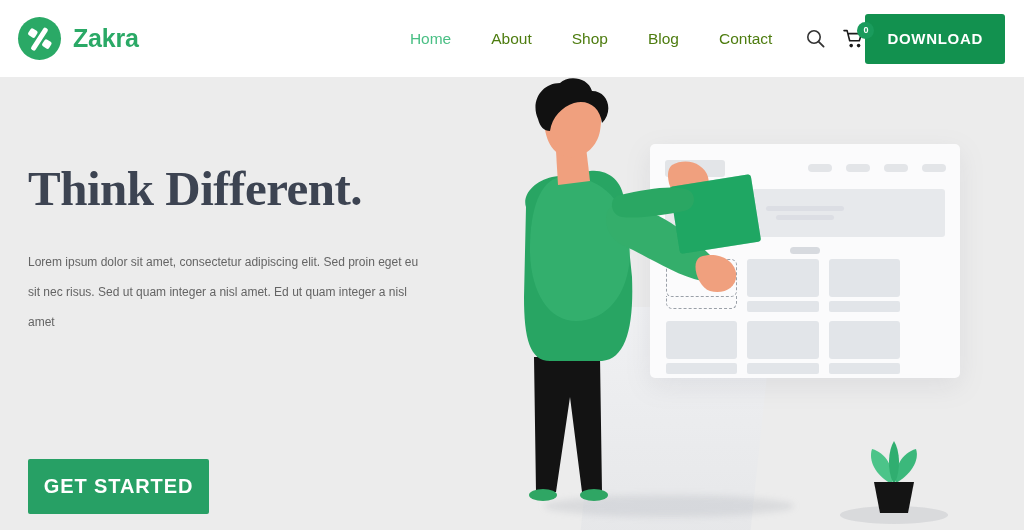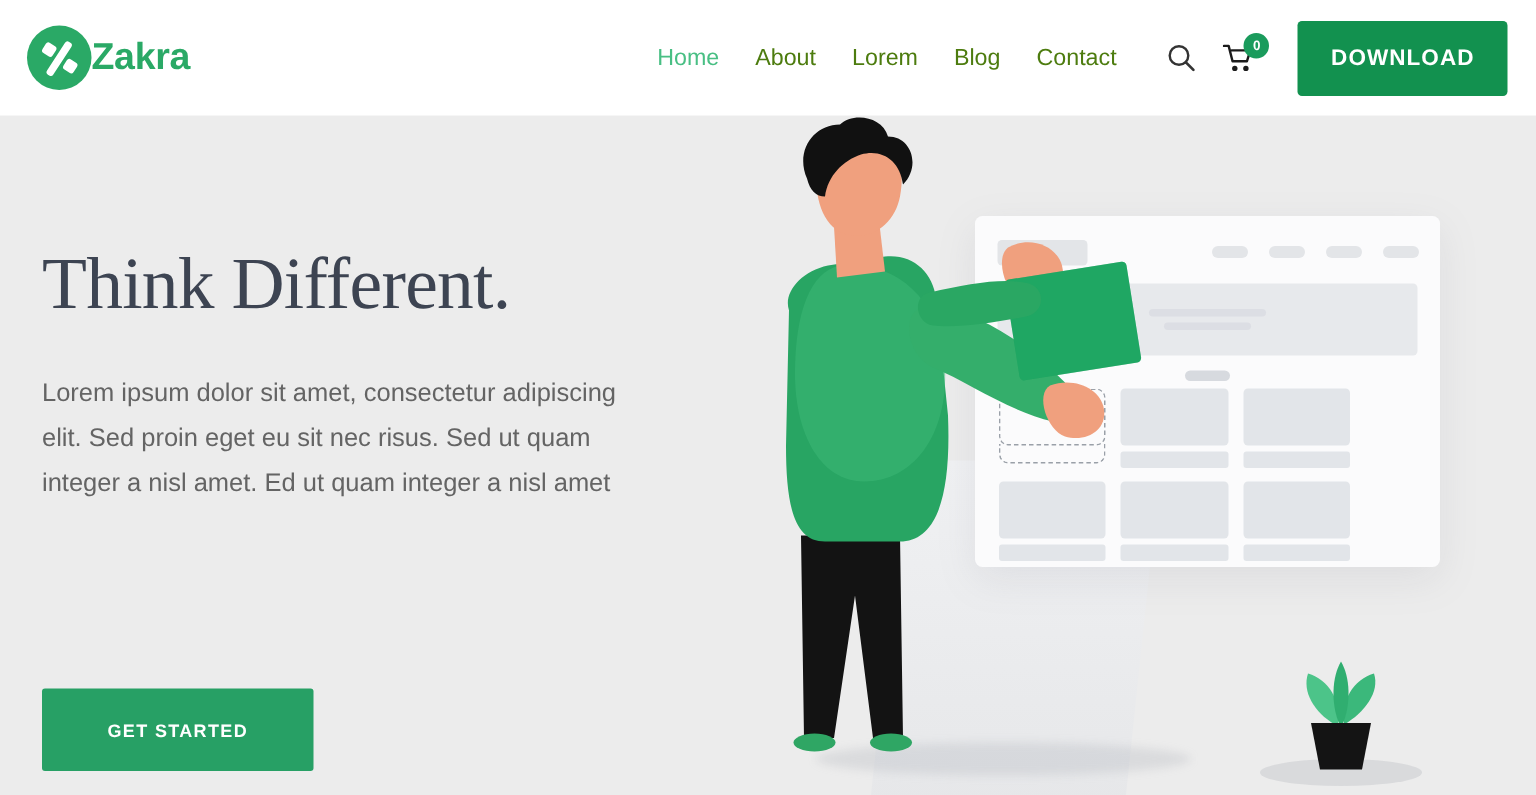--- a/index.html
+++ b/index.html
@@ -12,21 +12,21 @@
 
   
   .site-header{
     position:absolute; top:0; left:0;
     width:1024px; height:77px;
     background:#ffffff;
     display:flex; align-items:center;
     z-index:40;
   }
   .brand{
-    display:flex; align-items:center; 
+    display:flex; align-items:center; gap:12px;
     margin-left:18px;
     text-decoration:none;
   }
   .brand-mark{
     width:43px; height:43px; border-radius:50%;
     background:#2aa966;
     position:relative; flex:0 0 auto;
     overflow:hidden;
   }
   .brand-mark .slash{
@@ -44,21 +44,21 @@
     width:7.5px; height:7.5px; border-radius:2px;
     left:25px; top:23px; transform:rotate(33deg);
   }
   .brand-name{
     font-size:25px; font-weight:bold; color:#2aa966;
     letter-spacing:-0.2px;
   }
 
   .main-nav{
     margin-left:auto;
-    display:flex; align-items:flex-end; gap:24px;
+    display:flex; align-items:flex-end; gap:40px;
   }
   .nav-link{
     font-size:15.5px; color:#4d7c0f; text-decoration:none;
     white-space:nowrap;
   }
   .nav-link.is-active{ color:#49bf84; }
 
   .header-tools{
     display:flex; align-items:center; gap:18px;
     margin-left:34px;
@@ -71,21 +71,21 @@
   .cart-wrap{ position:relative; }
   .cart-badge{
     position:absolute; top:-7px; right:-9px;
     width:17px; height:17px; border-radius:50%;
     background:#1a9b5c; color:#fff;
     font-size:9px; font-weight:bold;
     display:flex; align-items:center; justify-content:center;
     line-height:1;
   }
   .download-btn{
-    margin-left:28px; margin-right:19px;
+    margin-right:19px;
     background:#12914f; color:#ffffff;
     border:none; border-radius:3px; cursor:pointer;
     padding:0 22px; height:50px;
     font-size:15px; font-weight:bold; letter-spacing:0.7px;
     font-family:"Liberation Sans", sans-serif;
     white-space:nowrap;
   }
 
   
   .hero{
@@ -93,35 +93,35 @@
     width:1024px; height:453px;
     background:#ececec;
     overflow:hidden;
   }
   .hero-copy{
     position:absolute; left:28px; top:82px; width:470px;
     z-index:20;
   }
   .hero-title{
     font-family:"Liberation Serif", serif;
-    font-weight:normal;
+    font-weight:bold;
     font-size:49px; line-height:60px;
     color:#3d4452; letter-spacing:-0.5px;
   }
   .hero-text{
     margin-top:28px;
-    font-size:17px; line-height:30px; color:#646464;
+    font-size:12px; line-height:30px; color:#646464;
     max-width:400px;
   }
   .cta-btn{
     position:absolute; left:28px; top:382px;
     background:#27a065; color:#ffffff;
     border:none; border-radius:2px; cursor:pointer;
     width:181px; height:55px;
-    font-size:12px; font-weight:bold; letter-spacing:0.9px;
+    font-size:20px; font-weight:bold; letter-spacing:0.9px;
     font-family:"Liberation Sans", sans-serif;
     z-index:20;
   }
 
   
   .illustration{
     position:absolute; right:0; top:0;
     width:520px; height:453px;
   }
 
@@ -211,21 +211,21 @@
       <span class="slash s-dot-a"></span>
       <span class="slash s-main"></span>
       <span class="slash s-dot-b"></span>
     </span>
     <span class="brand-name">Zakra</span>
   </a>
 
   <nav class="main-nav">
     <a class="nav-link is-active" href="#">Home</a>
     <a class="nav-link" href="#">About</a>
-    <a class="nav-link" href="#">Lorem</a>
+    <a class="nav-link" href="#">Shop</a>
     <a class="nav-link" href="#">Blog</a>
     <a class="nav-link" href="#">Contact</a>
   </nav>
 
   <div class="header-tools">
     <button class="icon-btn">
       <svg width="19" height="19" viewBox="0 0 19 19">
         <circle cx="8" cy="8" r="6.2" fill="none" stroke="#333" stroke-width="1.6"></circle>
         <line x1="12.6" y1="12.6" x2="17.6" y2="17.6" stroke="#333" stroke-width="1.8" stroke-linecap="round"></line>
       </svg>

